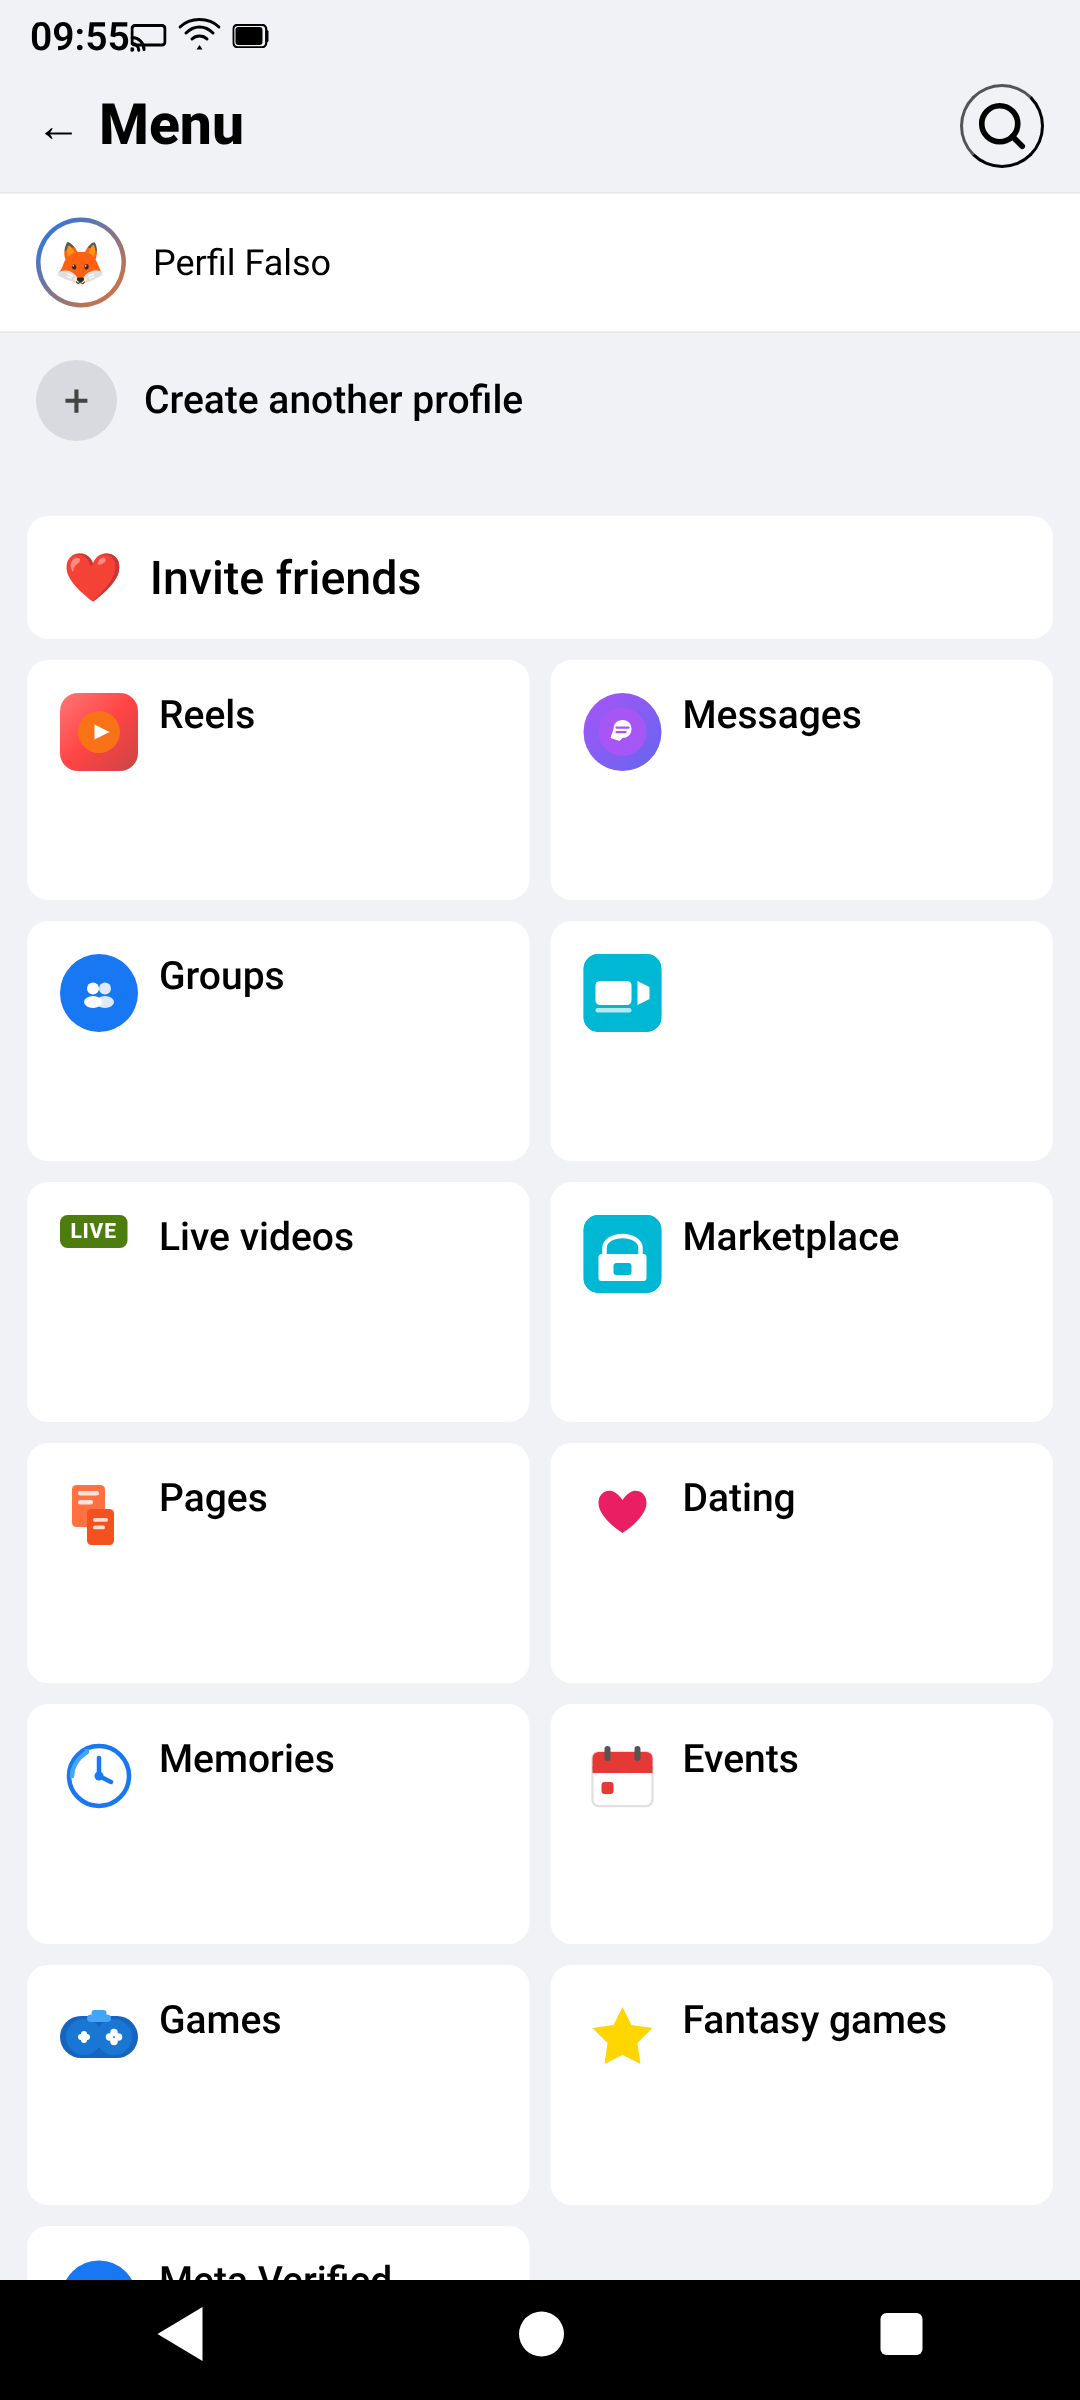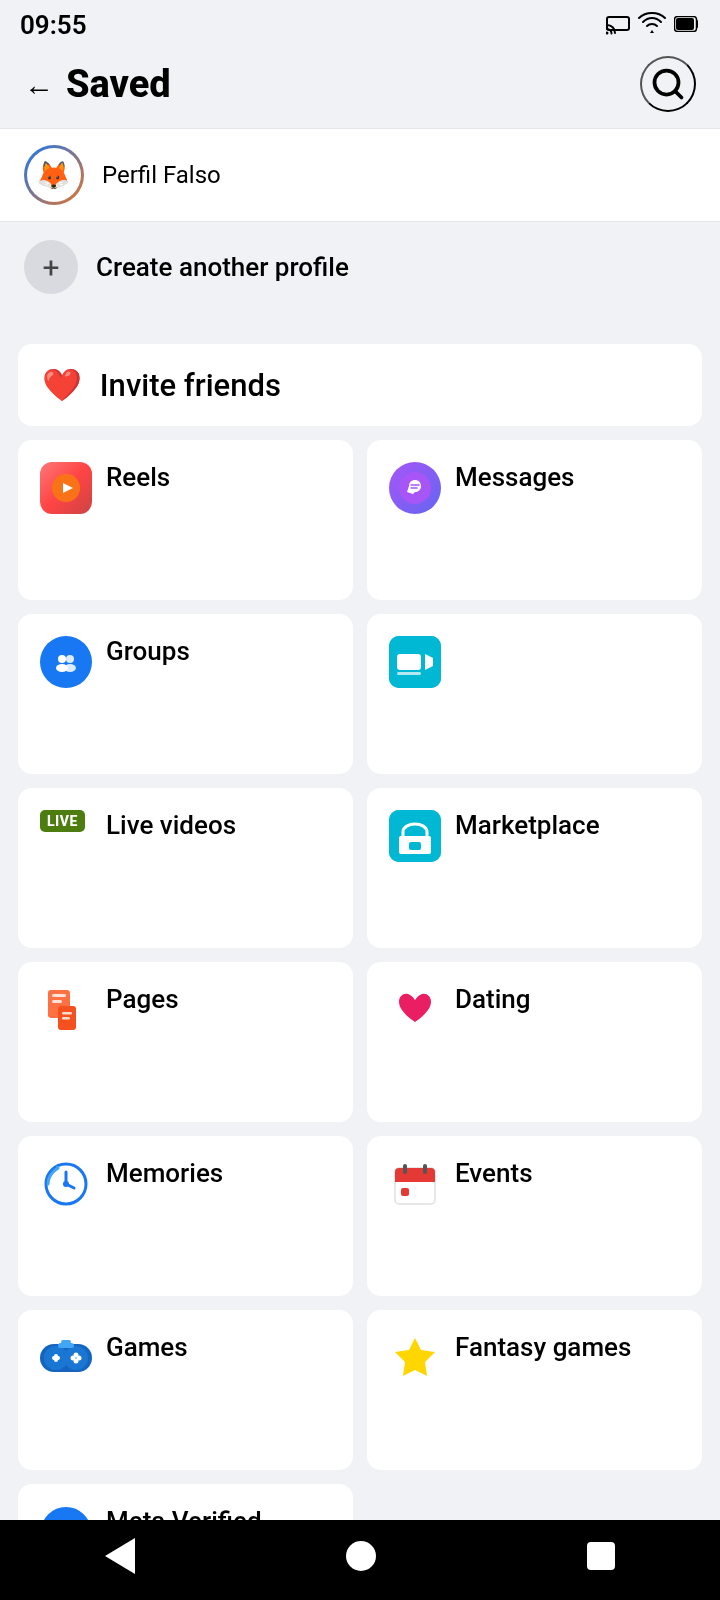--- a/index.html
+++ b/index.html
@@ -8,21 +8,21 @@
       width: 720px;
       min-height: 1600px;
       background: #f0f2f5;
       font-family: -apple-system, BlinkMacSystemFont, 'Segoe UI', Roboto, sans-serif;
       overflow-x: hidden;
     }
 
     
     .status-bar {
       display: flex;
-      justify-content: space-between;
+      justify-content: flex-start;
       align-items: center;
       padding: 10px 20px 6px;
       background: #f0f2f5;
     }
     .status-time {
       font-size: 26px;
       font-weight: 600;
       color: #000;
     }
     .status-icons {
@@ -331,21 +331,21 @@
         <rect x="2" y="2" width="18" height="12" rx="2" fill="#000"></rect>
         <path d="M23 5v6" stroke="#000" stroke-width="2" stroke-linecap="round"></path>
       </svg>
     </span>
   </div>
 </div>
 
 <div class="header">
   <div class="header-left">
     <span class="back-arrow">←</span>
-    <span class="header-title">Saved</span>
+    <span class="header-title">Menu</span>
   </div>
   <button class="search-icon-btn">
     <svg viewBox="0 0 24 24" fill="none" stroke="#000" stroke-width="2.5" stroke-linecap="round">
       <circle cx="11" cy="11" r="8"></circle>
       <line x1="21" y1="21" x2="16.65" y2="16.65"></line>
     </svg>
   </button>
 </div>
 
 <div class="profile-row">

